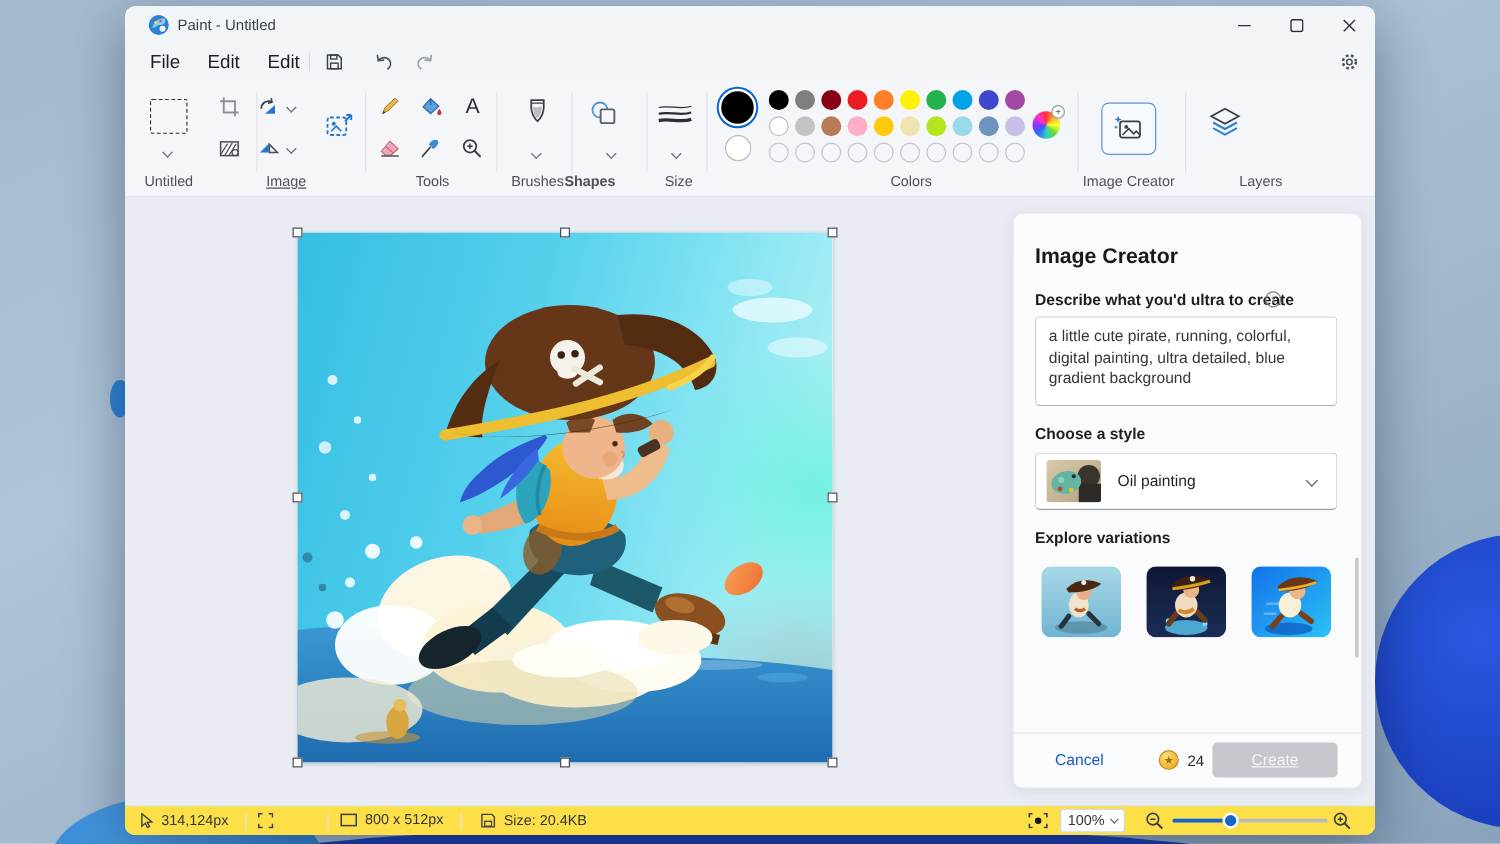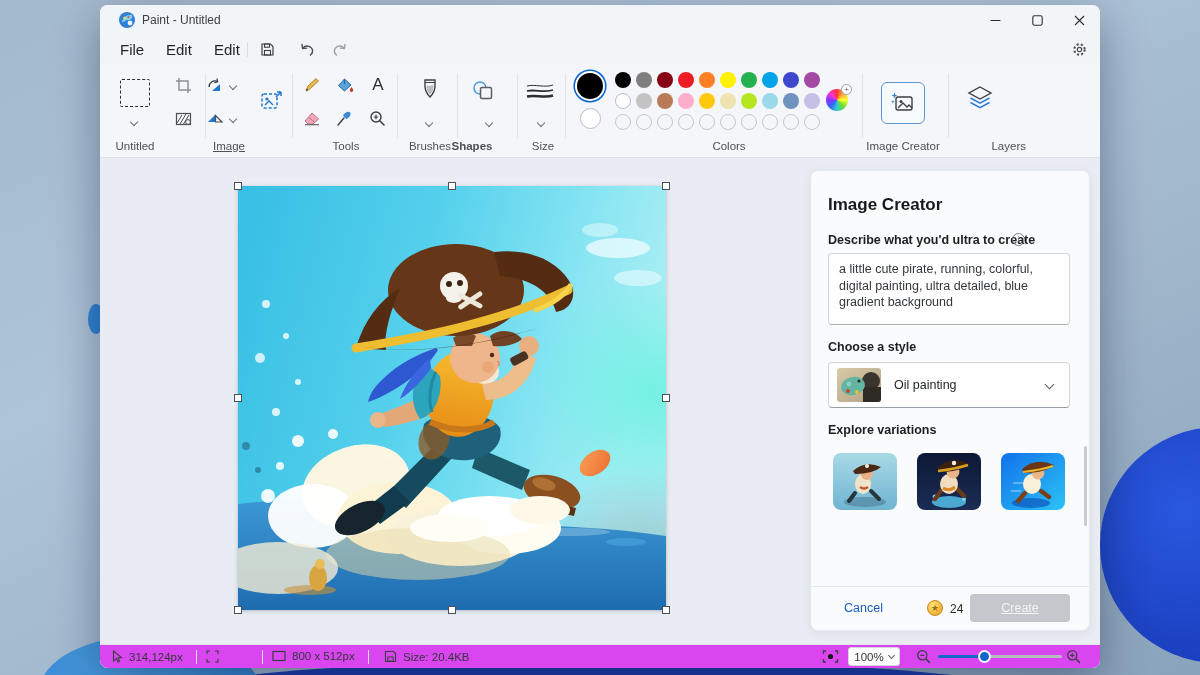--- a/index.html
+++ b/index.html
@@ -102,21 +102,21 @@
   .cancel-link { position:absolute; left:33px; top:430px; font-size:12.5px; color:#1a5dbe; }
   .coin { position:absolute; left:116px; top:429px; width:16px; height:16px; border-radius:50%;
     background:radial-gradient(circle at 35% 30%,#fde47a,#f3b93c 60%,#e09a22);
     border:1px solid #c9881c; font-size:9px; line-height:14px; text-align:center; color:#a06a10; }
   .coin-count { position:absolute; left:139px; top:431px; font-size:12px; color:#26292d; }
   .create-btn { position:absolute; left:159px; top:423px; width:100px; height:28px; border-radius:4px;
     background:#c4c7cb; color:#f4f5f7; font-size:12.5px; display:flex; align-items:center;
     justify-content:center;text-decoration:underline; }
 
   
-  .statusbar { position:absolute; left:0; top:639px; width:100%; height:24px; background:#d946ef;
+  .statusbar { position:absolute; left:0; top:639px; width:100%; height:24px; background:#fde047;
     border-top:1px solid #e0e4e9; font-size:11.5px; color:#33373c; }
   .sb-item { position:absolute; top:5px; display:flex; align-items:center; gap:6px; }
   .sb-divider { position:absolute; top:5px; width:1px; height:14px; background:#dde1e6; }
   .zoom-box { position:absolute; left:748px; top:2px; width:52px; height:19px;
     border:1px solid #d4d8dd; border-radius:3px; background:#fdfdfe; display:flex;
     align-items:center; justify-content:center; gap:5px; font-size:11.5px; }
   .slider-track { position:absolute; left:838px; top:10px; width:124px; height:3px;
     border-radius:2px; background:#b7bbc0; }
   .slider-fill { position:absolute; left:0; top:0; width:46px; height:3px; border-radius:2px;
     background:#1466c8; }

